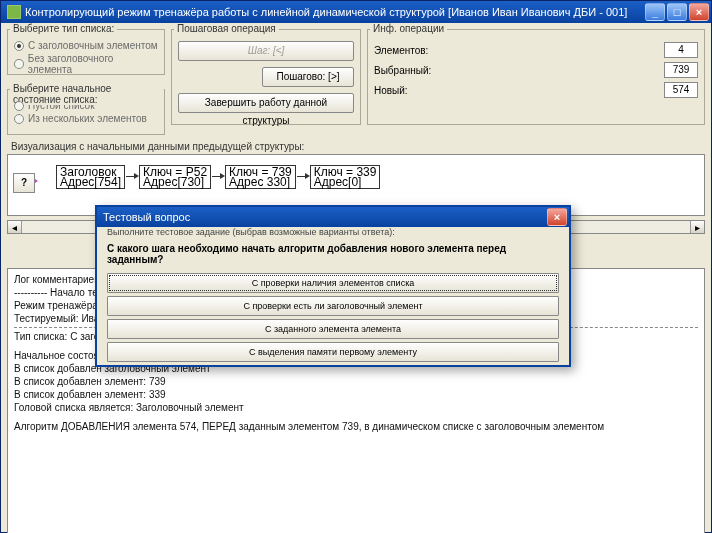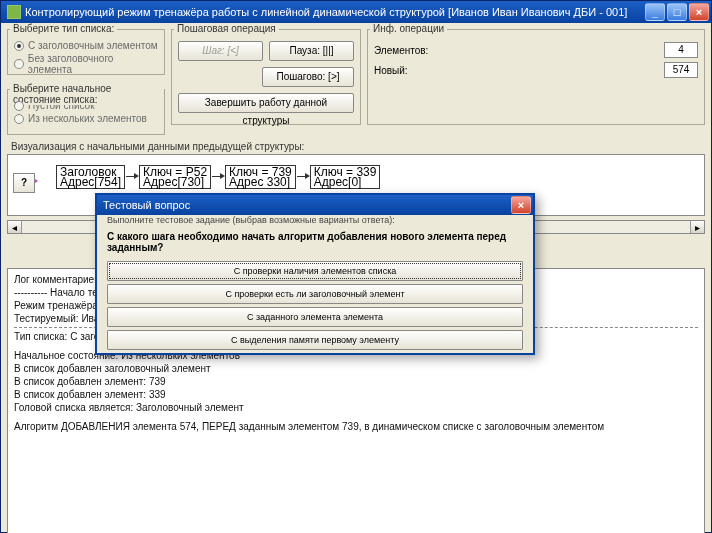--- a/index.html
+++ b/index.html
@@ -29,21 +29,21 @@
   .node { border:1px solid #333; background:#fff; font-size:12px; line-height:10px; padding:1px 3px; position:relative; }
   .arrow { position:absolute; right:-12px; top:10px; width:10px; height:1px; background:#333; }
   .arrow::after { content:''; position:absolute; right:-3px; top:-3px; border-left:5px solid #333; border-top:3px solid transparent; border-bottom:3px solid transparent; }
   .scrollbar { height:14px; border:1px solid #888; background:#efece1; display:flex; }
   .sbtn { width:14px; background:linear-gradient(#fefefe,#d7d4c6); border-right:1px solid #999; display:flex; align-items:center; justify-content:center; }
   .sbtn:last-child { border-left:1px solid #999; border-right:none; }
   .helpbox { position:absolute; left:12px; top:172px; width:22px; height:20px; border:1px solid #888; background:linear-gradient(#fefefe,#e7e4d6); text-align:center; line-height:18px; font-weight:bold; }
   .logarea { border:1px solid #888; background:#fff; height:284px; margin-top:34px; padding:4px 6px; font-size:10px; color:#111; line-height:13px; overflow:hidden; }
   .logarea .hline { border-top:1px dashed #888; margin:2px 0; }
   
-  .modal { position:absolute; left:94px; top:192px; width:440px; border:2px solid #0842a0; background:#ece9d8; box-shadow:4px 4px 10px rgba(0,0,0,.35); }
+  .modal { position:absolute; left:94px; top:204px; width:476px; border:2px solid #0842a0; background:#ece9d8; box-shadow:4px 4px 10px rgba(0,0,0,.35); }
   .modal .mtitle { height:20px; background:linear-gradient(to bottom,#1c5fc6,#0842a0); color:#fff; display:flex; align-items:center; font-size:11px; padding-left:6px; }
   .modal .mtitle .spacer { flex:1; }
   .modal .mbody { padding:0 10px; }
   .mhint { font-size:9px; color:#444; margin-bottom:6px; }
   .mq { font-size:10px; font-weight:bold; margin-bottom:8px; }
   .optbtn { border:1px solid #888; background:linear-gradient(#fefefe,#e7e4d6); height:20px; line-height:18px; text-align:center; font-size:9px; margin:3px 0; border-radius:1px; }
   .optbtn.focus { outline:1px dotted #333; outline-offset:-3px; }
 </style>
 </head>
 <body>
@@ -84,33 +84,36 @@
               <span>Из нескольких элементов</span>
             </div>
         </div>
       </div>
 
 
       <div class="group" style="width:190px; height:96px;">
         <span class="glabel">Пошаговая операция</span>
         <div style="display:flex; gap:6px;">
           <div class="btn dis" style="flex:1;font-style:italic;">Шаг: [&lt;]</div>
-          <div class="btn" style="flex:1;">Пауза: [||]</div>
         </div>
         <div style="display:flex; justify-content:flex-end;">
             <div class="btn" style="width:92px;">Пошагово: [&gt;]</div>
           </div>
         <div class="btn wide">Завершить работу данной структуры</div>
       </div>
 
       <div class="group" style="flex:1; height:96px;">
         <span class="glabel">Инф. операции</span>
         <div class="kv">
             <span>Элементов:</span>
             <span class="val">4</span>
+          </div>
+        <div class="kv">
+            <span>Выбранный:</span>
+            <span class="val">739</span>
           </div>
         <div class="kv">
             <span>Новый:</span>
             <span class="val">574</span>
           </div>
       </div>
     </div>
 
     <div class="seclabel">Визуализация с начальными данными предыдущей структуры:</div>
     <div class="canvas">

